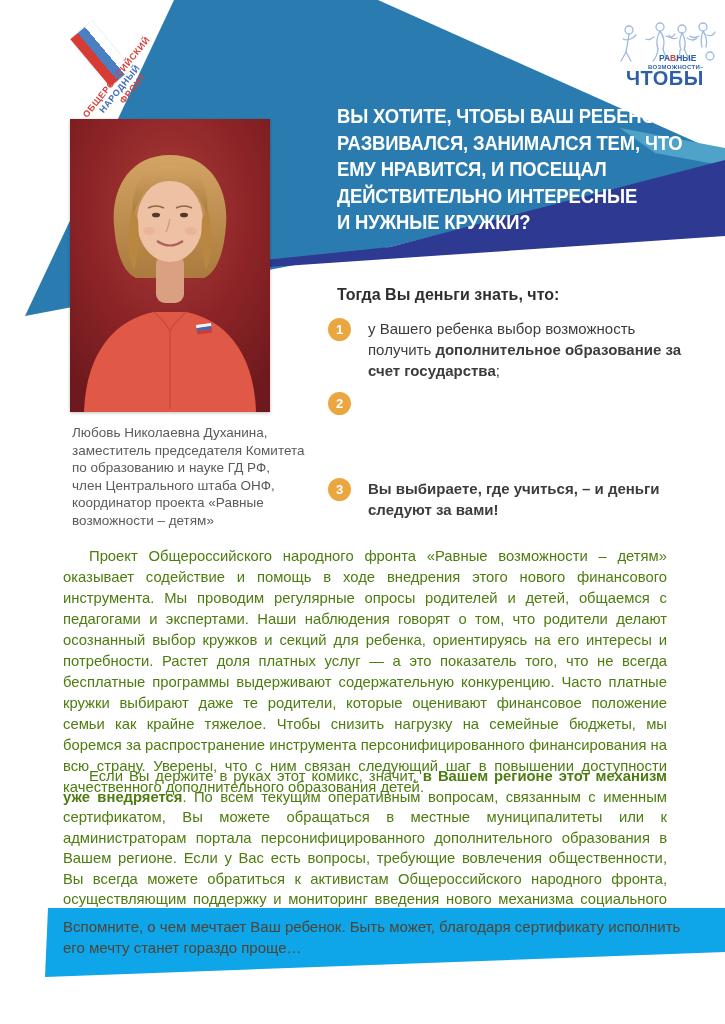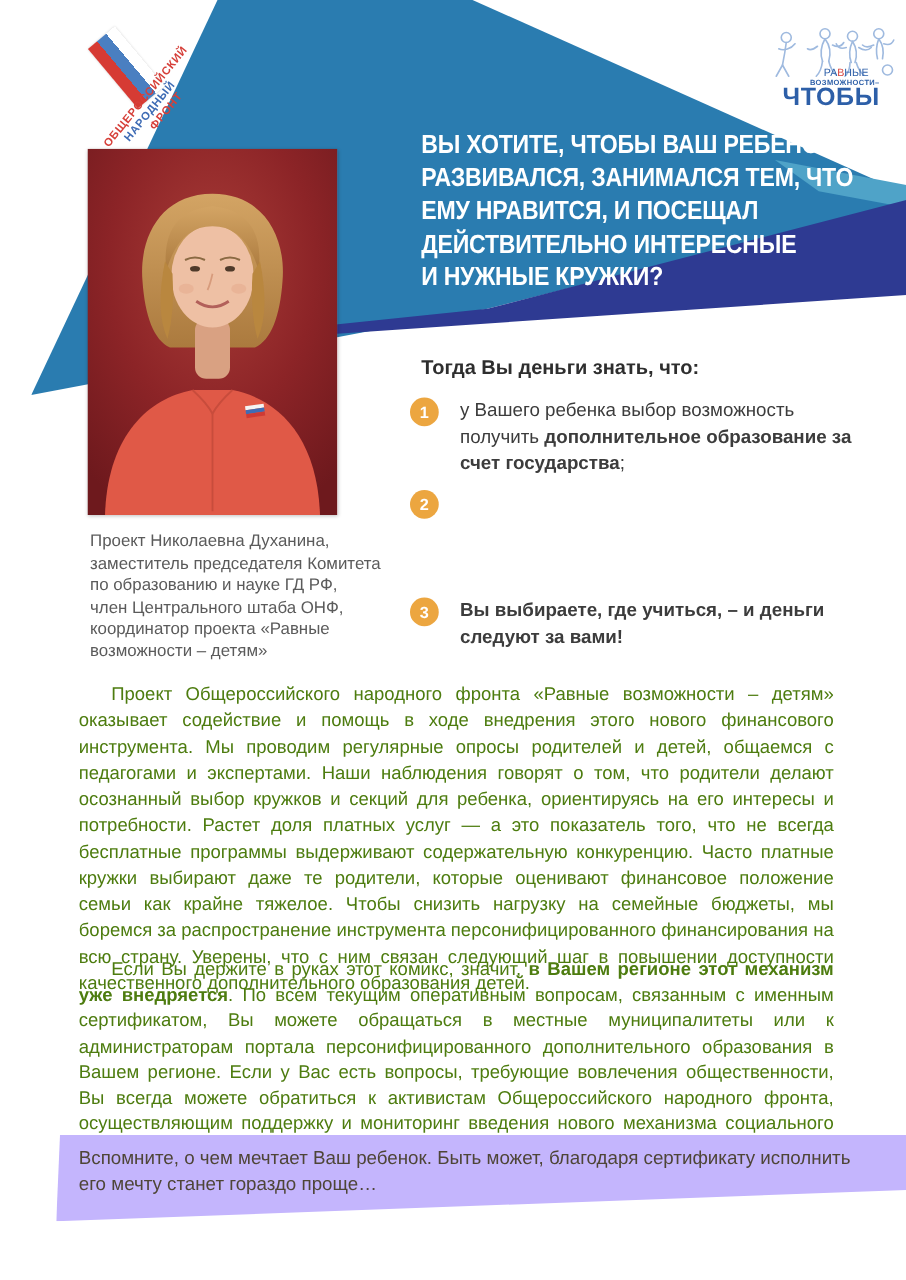--- a/index.html
+++ b/index.html
@@ -26,21 +26,21 @@
     transform:rotate(50deg);box-shadow:0 0 2px rgba(0,0,0,.18);}
   .onf-text{left:46px;top:92px;width:120px;height:30px;
     transform:rotate(-51deg);transform-origin:0 100%;
     font-weight:bold;font-size:9px;letter-spacing:.6px;line-height:10px;white-space:nowrap;}
   .onf-l1{color:#d6403a;}
   .onf-l2{color:#3f6cb5;margin-left:14px;}
   .onf-l3{color:#d6403a;margin-left:34px;}
 
   
   .rvd-logo{left:612px;top:14px;width:110px;height:80px;}
-  .rvd-small{left:47px;top:40px;font-size:8.5px;font-weight:normal;line-height:9px;white-space:nowrap;text-align:right;}
+  .rvd-small{left:47px;top:40px;font-size:8.5px;font-weight:bold;line-height:9px;white-space:nowrap;text-align:right;}
   .rvd-sub{left:36px;top:50px;font-size:6px;font-weight:bold;color:#2d5fa8;letter-spacing:.3px;white-space:nowrap;}
   .rvd-big{left:14px;top:53px;font-size:20px;font-weight:bold;color:#2d5fa8;letter-spacing:.5px;line-height:22px;white-space:nowrap;}
   .c-blue{color:#2d5fa8;} .c-red{color:#d6403a;}
 
   
   .hero-heading{left:337px;top:103px;width:400px;color:#ffffff;
     font-weight:bold;font-size:21px;line-height:26.5px;letter-spacing:-.2px;
     transform:scaleX(.88);transform-origin:0 0;white-space:pre-line;}
 
   
@@ -60,21 +60,21 @@
   .item-1{top:0;} .item-2{top:74px;} .item-3{top:160px;}
 
   
   .para{left:63px;width:604px;color:#4d7c0f;text-align:justify;
     font-size:14.8px;line-height:21px;text-indent:26px;}
   .para-1{top:546px;}
   .para-2{top:766px;line-height:20.5px;}
   b{font-weight:bold;margin-top:13px;}
 
   
-  .banner{left:38px;top:905px;width:687px;height:75px;background:#c4b5fd;
+  .banner{left:38px;top:905px;width:687px;height:75px;background:#0ea5e9;
     clip-path:polygon(10px 3px,687px 3px,687px 47px,7px 72px);}
   .banner-text{position:absolute;left:25px;top:11px;width:650px;color:#4e4537;
     font-size:15px;line-height:21px;white-space:pre-line;}
 </style>
 </head>
 <body>
 
 <div id="page">
 
   <div class="layer shape-main-blue"></div>
@@ -153,21 +153,21 @@
       <path d="M63,98 Q58,50 100,46 Q142,50 137,98 Q127,62 100,62 Q73,62 63,98 Z" fill="url(#hairGrad)"></path>
       <path d="M62,90 Q54,130 64,152 Q70,130 68,100 Z" fill="#b9873f"></path>
       <path d="M138,90 Q146,130 136,152 Q130,130 132,100 Z" fill="#b9873f"></path>
       <g transform="translate(126,206) rotate(-8)">
         <rect x="0" y="0" width="15" height="3.2" fill="#f4f4f4"></rect>
         <rect x="0" y="3.2" width="15" height="3.2" fill="#3f6cb5"></rect>
         <rect x="0" y="6.4" width="15" height="3.2" fill="#cf3a34"></rect>
       </g>
     </svg>
   </div>
-  <div class="abs photo-caption">Проект Николаевна Духанина,
+  <div class="abs photo-caption">Любовь Николаевна Духанина,
 заместитель председателя Комитета
 по образованию и науке ГД РФ,
 член Центрального штаба ОНФ,
 координатор проекта «Равные
 возможности – детям»</div>
 
   <div class="abs knowledge-intro">Тогда Вы деньги знать, что:</div>
   <div class="abs items">
     <div class="item item-1">
       <div class="item-badge">1</div>

